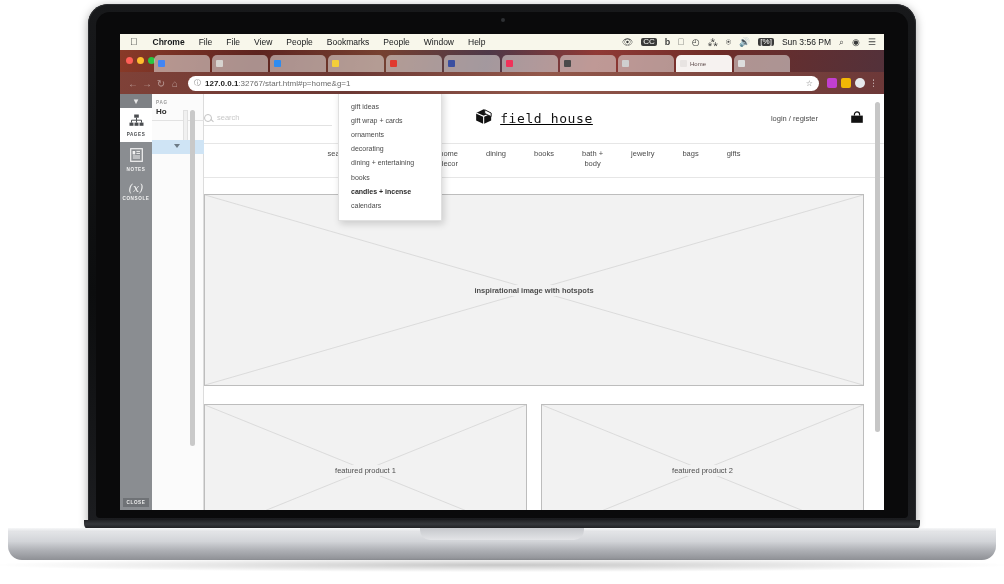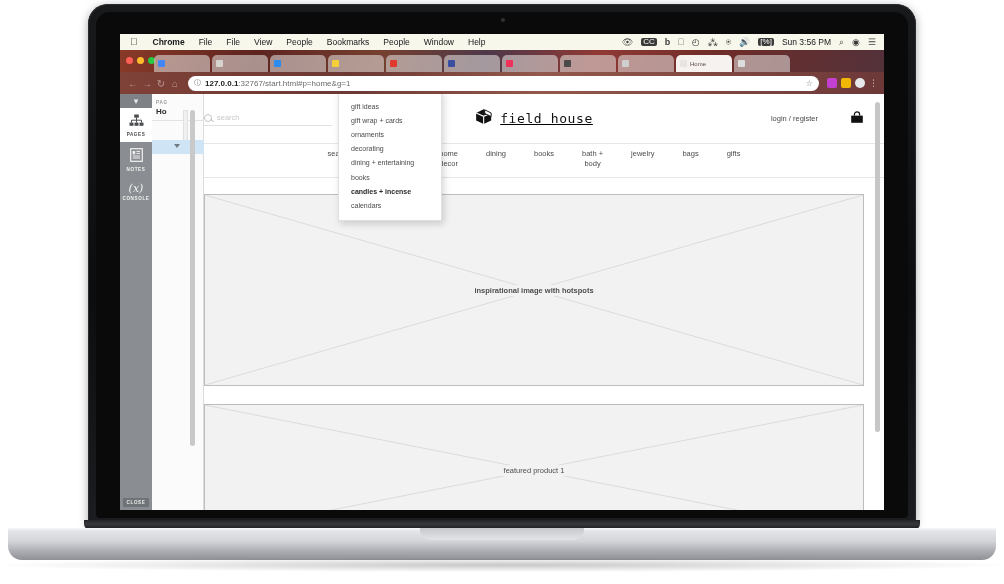--- a/index.html
+++ b/index.html
@@ -446,20 +446,26 @@
             <span>inspirational image with hotspots</span>
           </div>
 
           <div class="cards" id="cards">
               <div class="ph card">
                 <svg preserveAspectRatio="none" viewBox="0 0 100 100">
                   <path d="M0 0 L100 100 M100 0 L0 100" stroke="#b9b9b9" stroke-width=".4" vector-effect="non-scaling-stroke" fill="none"></path>
                 </svg>
                 <span>featured product 1</span>
               </div>
+              <div class="ph card">
+                <svg preserveAspectRatio="none" viewBox="0 0 100 100">
+                  <path d="M0 0 L100 100 M100 0 L0 100" stroke="#b9b9b9" stroke-width=".4" vector-effect="non-scaling-stroke" fill="none"></path>
+                </svg>
+                <span>featured product 2</span>
+              </div>
             </div>
         </div>
 
         <div class="pg-scroll"></div>
       </div>
     </div>
   </div>
 
   <div class="hinge"></div>
   <div class="base">

